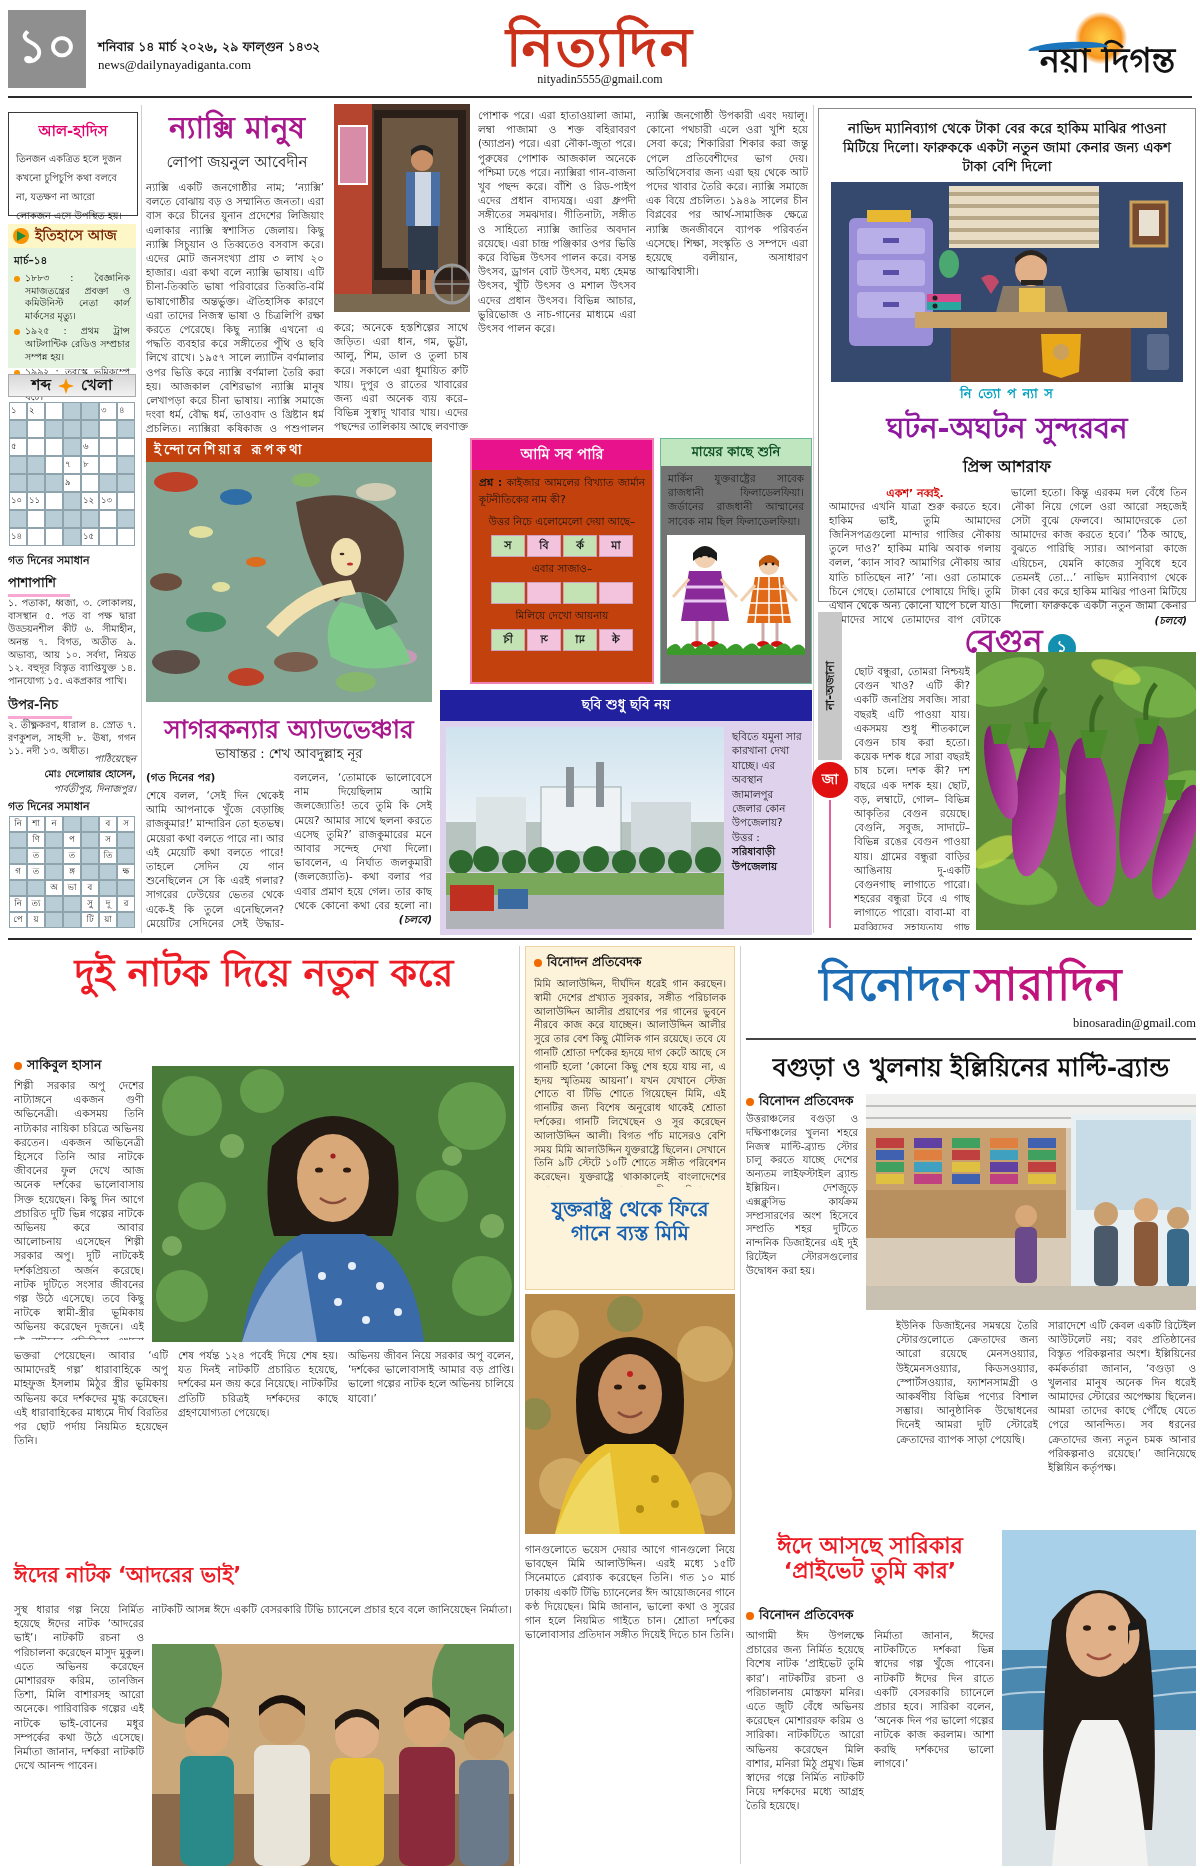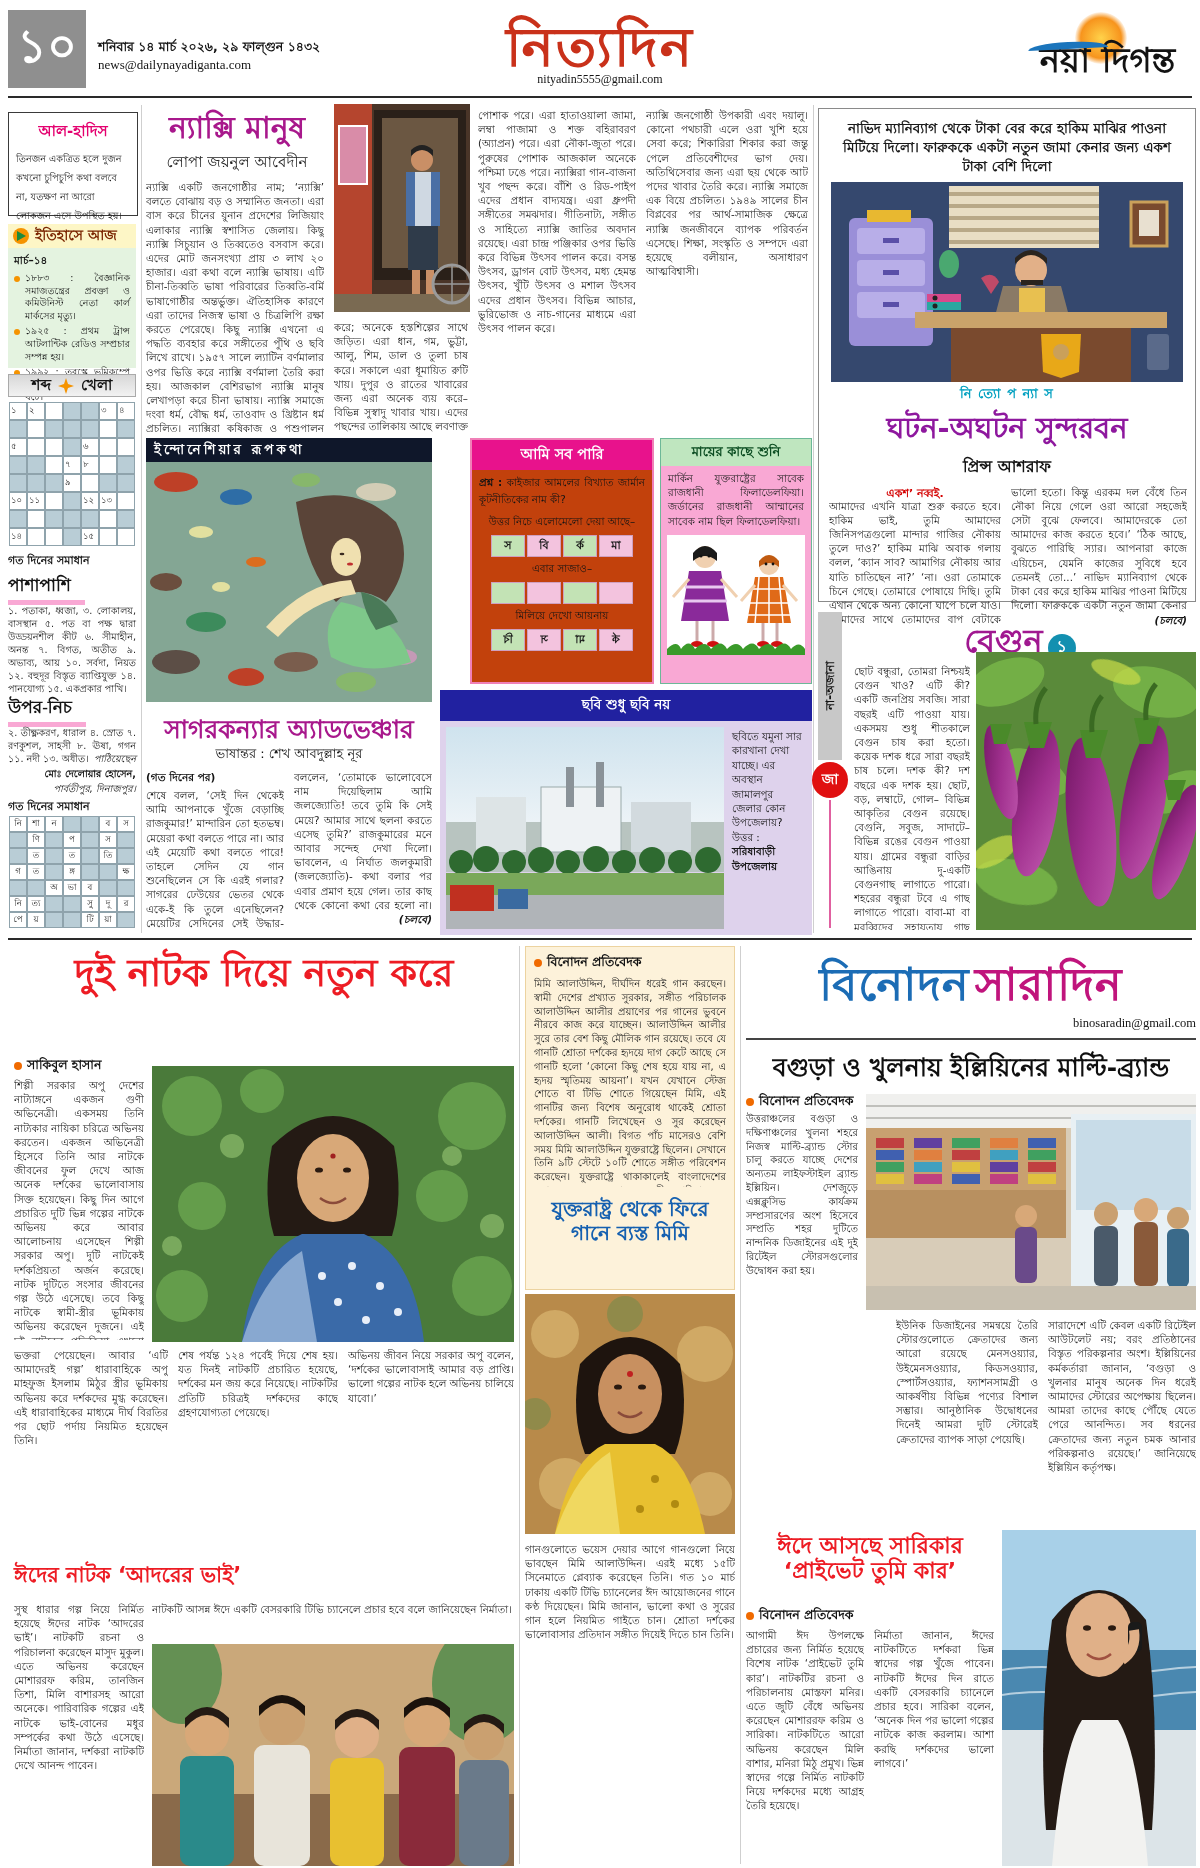--- a/index.html
+++ b/index.html
@@ -24,39 +24,39 @@
   .hist-title{color:#7a2500;font-weight:bold;font-size:14px;}
   .hist-body{background:#e4f3e0;padding:5px 6px;}
   .hist-item{position:relative;padding-left:11px;font-size:9.4px;line-height:1.34;text-align:justify;margin-bottom:3px;}
   .hist-item::before{content:"";position:absolute;left:0;top:4px;width:6px;height:6px;border-radius:50%;background:#f59300;}
   .puzzle-header{background:linear-gradient(#d8d8d8,#f2f2f2);display:flex;align-items:center;justify-content:center;gap:7px;font-weight:bold;font-size:15px;border:1px solid #aaa;}
   .grid-row{display:flex;}
   .grid-cell{width:18px;height:18px;border:0.5px solid #8fa3ac;box-sizing:border-box;font-size:8.5px;padding:0.5px 0 0 1px;color:#222;}
   .grid-cell.shaded{background:#b9cdd6;}
   .grid-cell.open{background:#ffffff;}
   .sol-cell{width:18px;height:16px;display:flex;align-items:center;justify-content:center;font-size:8.6px;padding:0;}
-  .clue-title{font-weight:bold;font-size:17px;border-bottom:5px solid #f9a8d4;display:inline-block;padding-right:14px;font-family:Liberation Serif, serif;}
+  .clue-title{font-weight:bold;font-size:13px;border-bottom:3px solid #f9a8d4;display:inline-block;padding-right:14px;}
   
   .naxi-headline{color:#a8188c;font-weight:bold;font-size:30px;text-align:center;line-height:1.05;}
   .naxi-byline{font-size:15px;text-align:center;color:#222;}
   
-  .comic-banner{background:#0f172a;color:#fff;font-weight:bold;font-size:13.5px;display:flex;align-items:center;padding:0 8px;letter-spacing:3px;}
+  .comic-banner{background:#c2410c;color:#fff;font-weight:bold;font-size:13.5px;display:flex;align-items:center;padding:0 8px;letter-spacing:3px;}
   .story-headline{color:#a8188c;font-weight:bold;font-size:25px;text-align:center;}
   .story-translator{font-size:13px;text-align:center;}
   
   .quiz-box{border:2px solid #f080b8;background:#c2410c;}
   .quiz-header{background:#e8128c;color:#fff;font-weight:bold;font-size:14.5px;text-align:center;padding:3px 0;}
   .q-row{display:flex;justify-content:center;gap:2px;margin:4px 0;}
   .q-cell{width:32px;height:20px;display:flex;align-items:center;justify-content:center;font-size:11px;font-weight:bold;border:1px solid #cfa0c0;}
   .q-green{background:#c3e3b5;}
   .q-pink{background:#f3c3de;}
   .q-cell.mirrored{transform:scaleX(-1);}
   .q-label{font-size:10.3px;text-align:center;}
   
-  .mother-box{border:1.5px solid #6db898;background:#f9a8d4;}
+  .mother-box{border:1.5px solid #6db898;background:#737373;}
   .mother-header{background:#bfe6bf;color:#0c4d22;font-weight:bold;font-size:13px;text-align:center;padding:3px 0;}
   
   .pbx-header{background:#2121a0;color:#fff;font-weight:bold;font-size:13.5px;text-align:center;padding:4px 0;}
   .pbx-body{background:#ded2ec;}
   
   .novel-box{border:1px solid #8a8a8a;background:#fff;}
   .novel-caption{font-size:13.5px;line-height:1.4;text-align:center;color:#1a1a1a;font-weight:bold;}
   .novel-label{color:#00a0c0;font-weight:bold;font-size:13px;text-align:center;letter-spacing:1px;}
   .novel-headline{color:#8e189e;font-weight:bold;font-size:29px;text-align:center;}
   .novel-byline{font-size:16px;font-weight:bold;text-align:center;}

